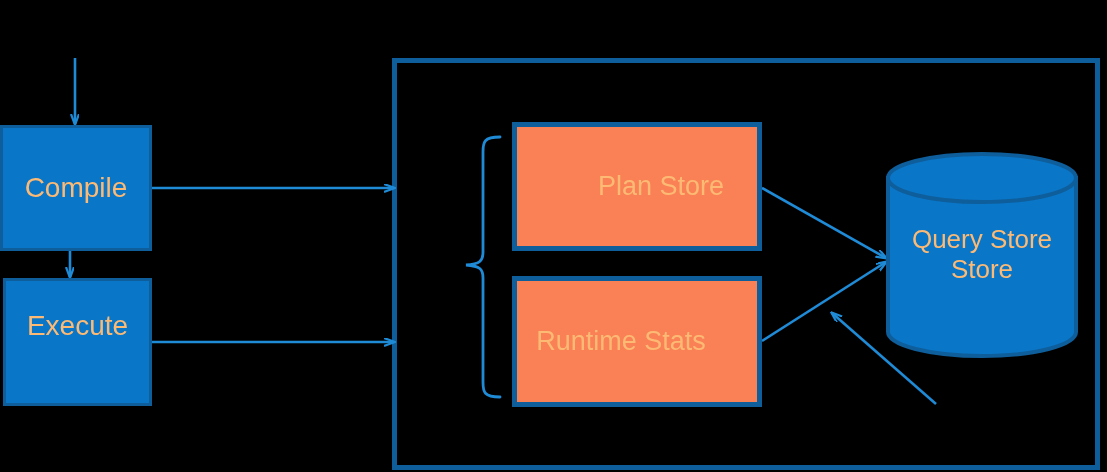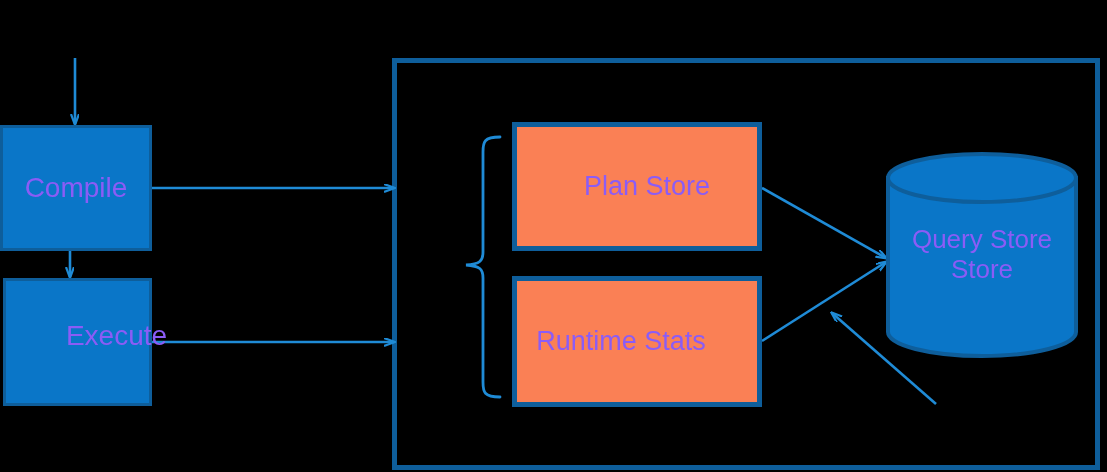--- a/index.html
+++ b/index.html
@@ -26,21 +26,21 @@
     left: 0; top: 0;
     width: 1107px;
     height: 472px;
     overflow: visible;
   }
   .node-label {
     position: absolute;
     display: flex;
     align-items: center;
     justify-content: center;
-    color: #8b5cf6;
+    color: #fdba74;
     text-align: center;
     line-height: 1.15;
     pointer-events: none;
     font-weight: 400;
   }
   .lbl-28 { font-size: 28px; }
   .lbl-27 { font-size: 27px; }
   .lbl-26 { font-size: 26px; justify-content: center; }
 
   
@@ -122,24 +122,24 @@
     <g>
       <path d="M 888,178 L 888,332 A 94,24 0 0 0 1076,332 L 1076,178 Z" fill="#0A76C8" stroke="#0E5E9B" stroke-width="4"></path>
       <ellipse cx="982" cy="178" rx="94" ry="24" fill="#0A76C8" stroke="#0E5E9B" stroke-width="4"></ellipse>
     </g>
   </svg>
 
   <div class="proc-box" style="left:0px; top:125px; width:152px; height:126px;"></div>
   <div class="node-label lbl-28" style="left:0px; top:125px; width:152px; height:126px;">Compile</div>
 
   <div class="proc-box" style="left:3px; top:278px; width:149px; height:128px;"></div>
-  <div class="node-label lbl-28" style="left:3px; top:278px; width:149px; height:116px;margin-left:39px;">Execute</div>
+  <div class="node-label lbl-28" style="left:3px; top:268px; width:149px; height:116px;">Execute</div>
 
   <div class="store-box" style="left:512px; top:122px; width:250px; height:129px;"></div>
-  <div class="node-label lbl-27" style="left:498px; top:122px; width:298px; height:129px;">Plan Store</div>
+  <div class="node-label lbl-27" style="left:512px; top:122px; width:298px; height:129px;">Plan Store</div>
 
   <div class="store-box" style="left:512px; top:276px; width:250px; height:131px;"></div>
   <div class="node-label lbl-27" style="left:496px; top:276px; width:250px; height:131px;">Runtime Stats</div>
 
   <div class="node-label lbl-26" style="left:888px; top:200px; width:188px; height:110px; flex-direction:column;">
     <span>Query Store</span>
     <span>Store</span>
   </div>
 
 </div>

